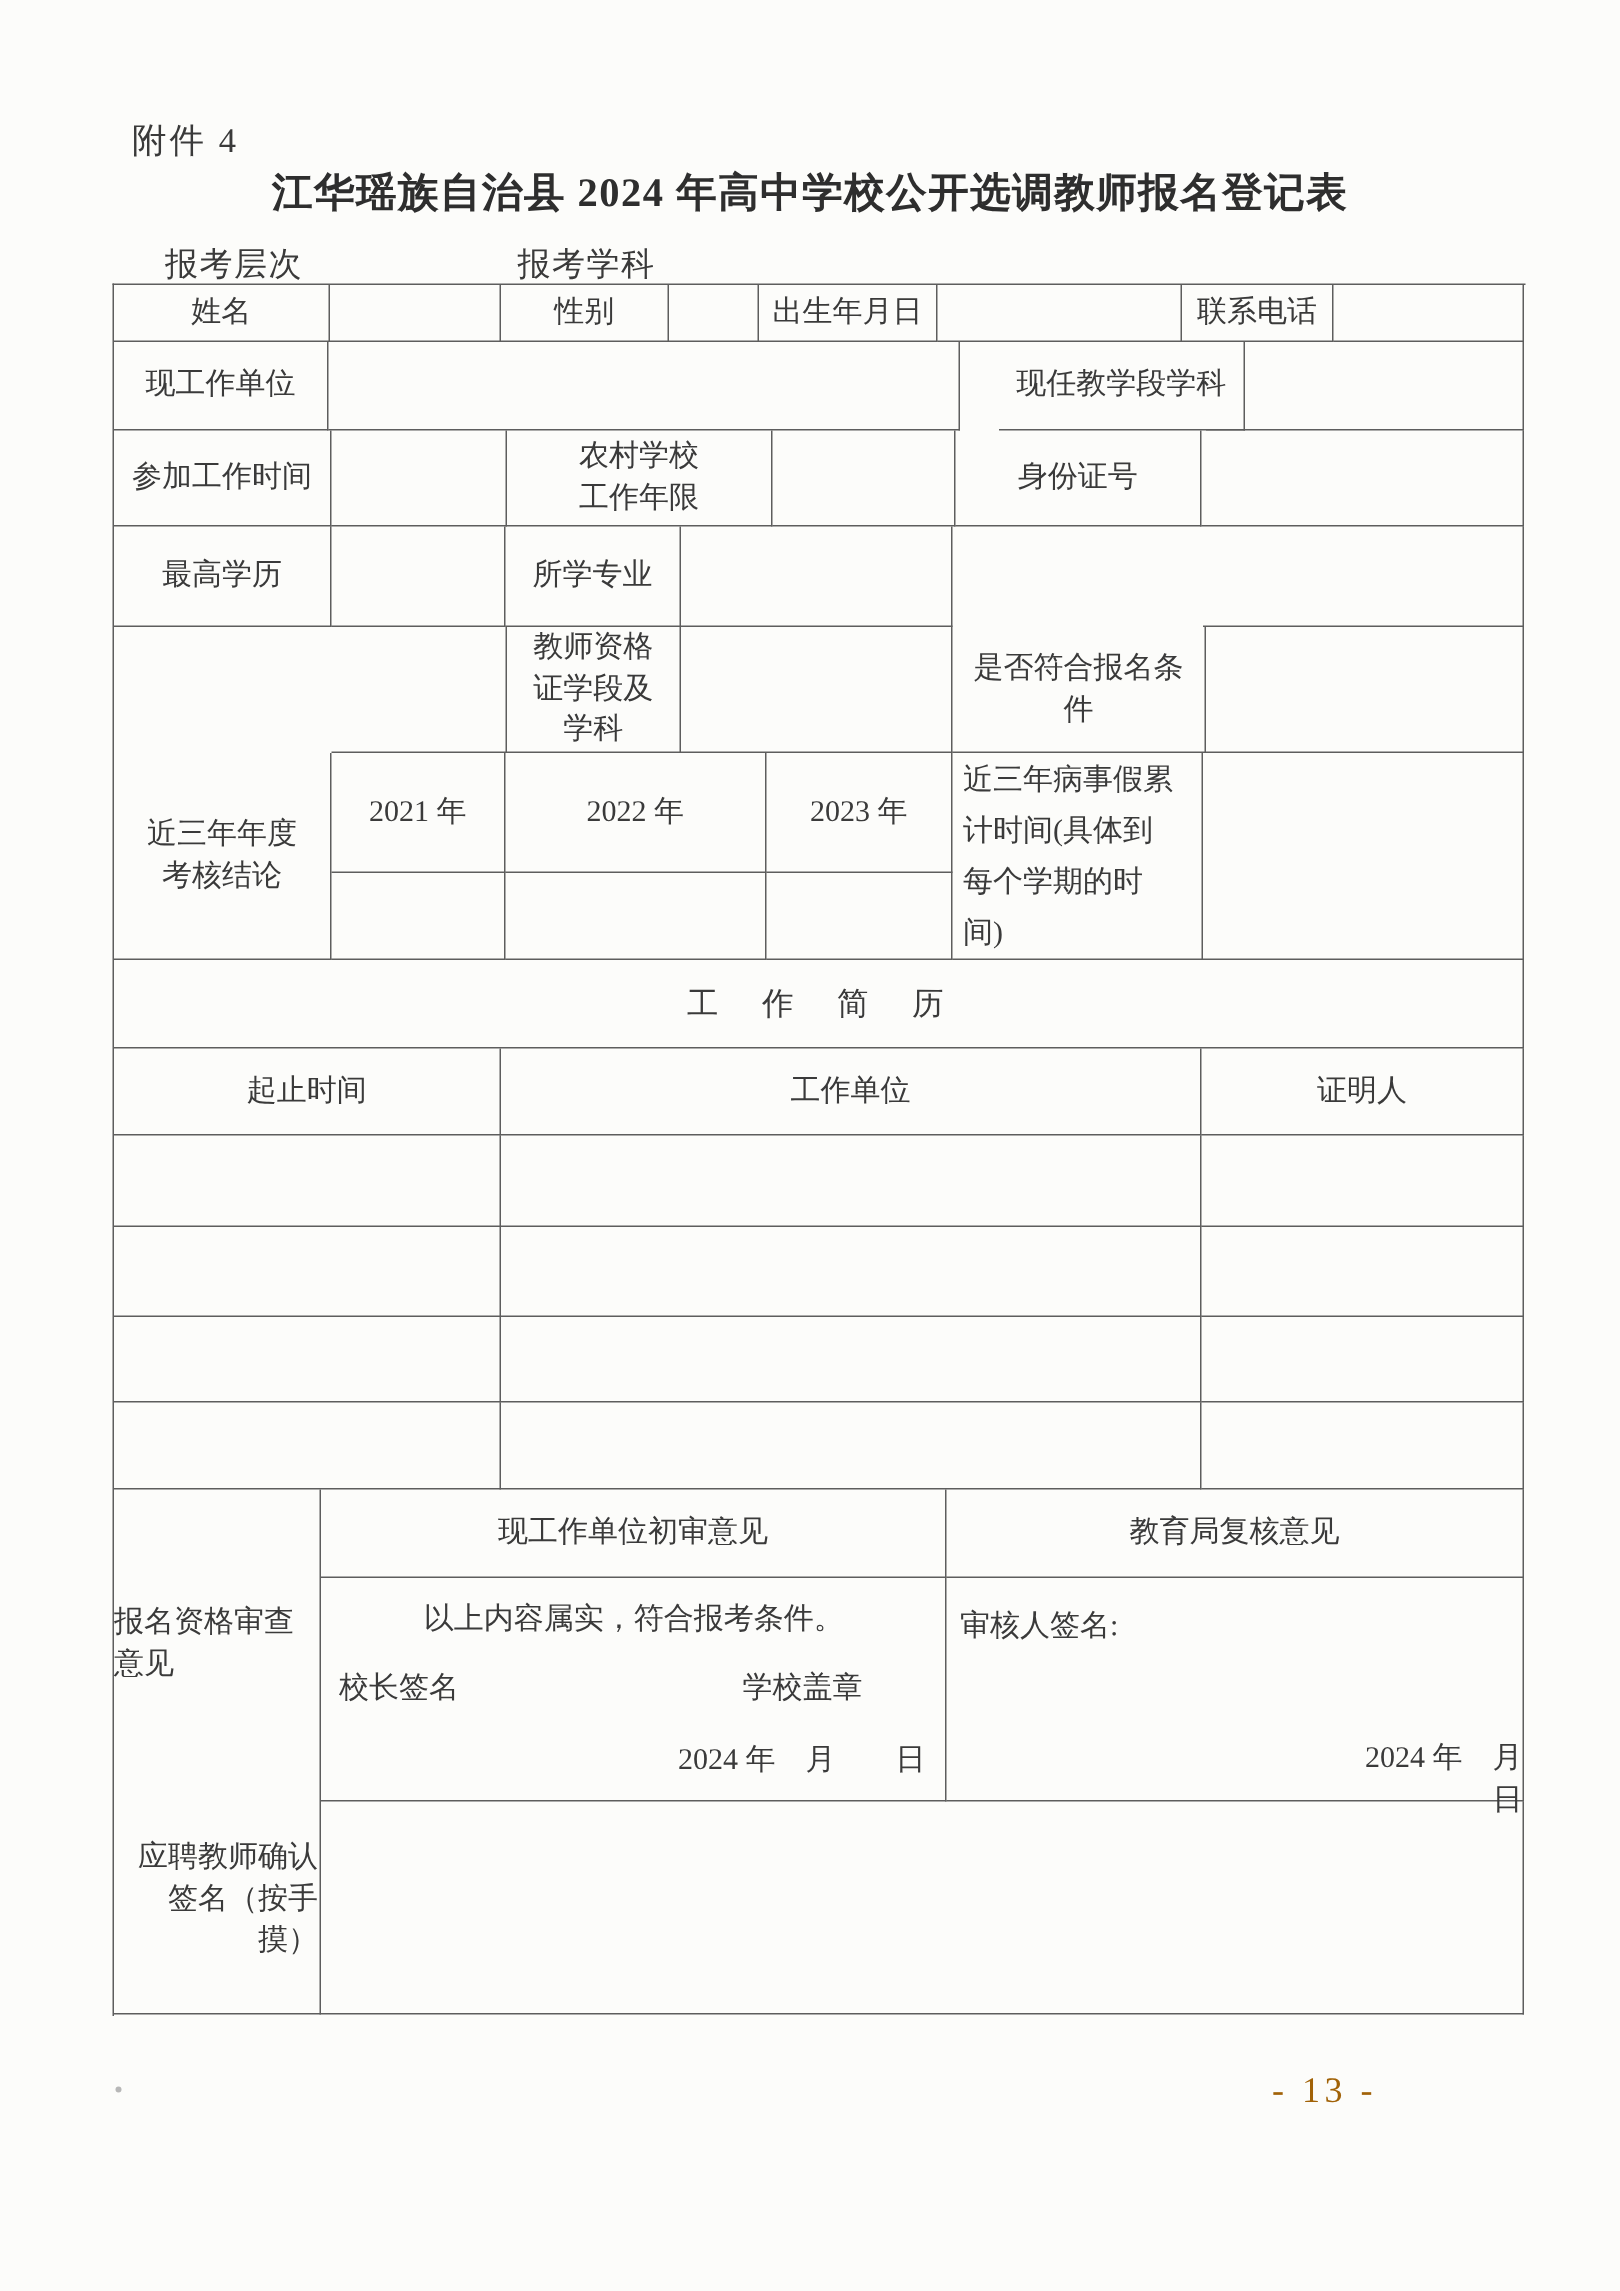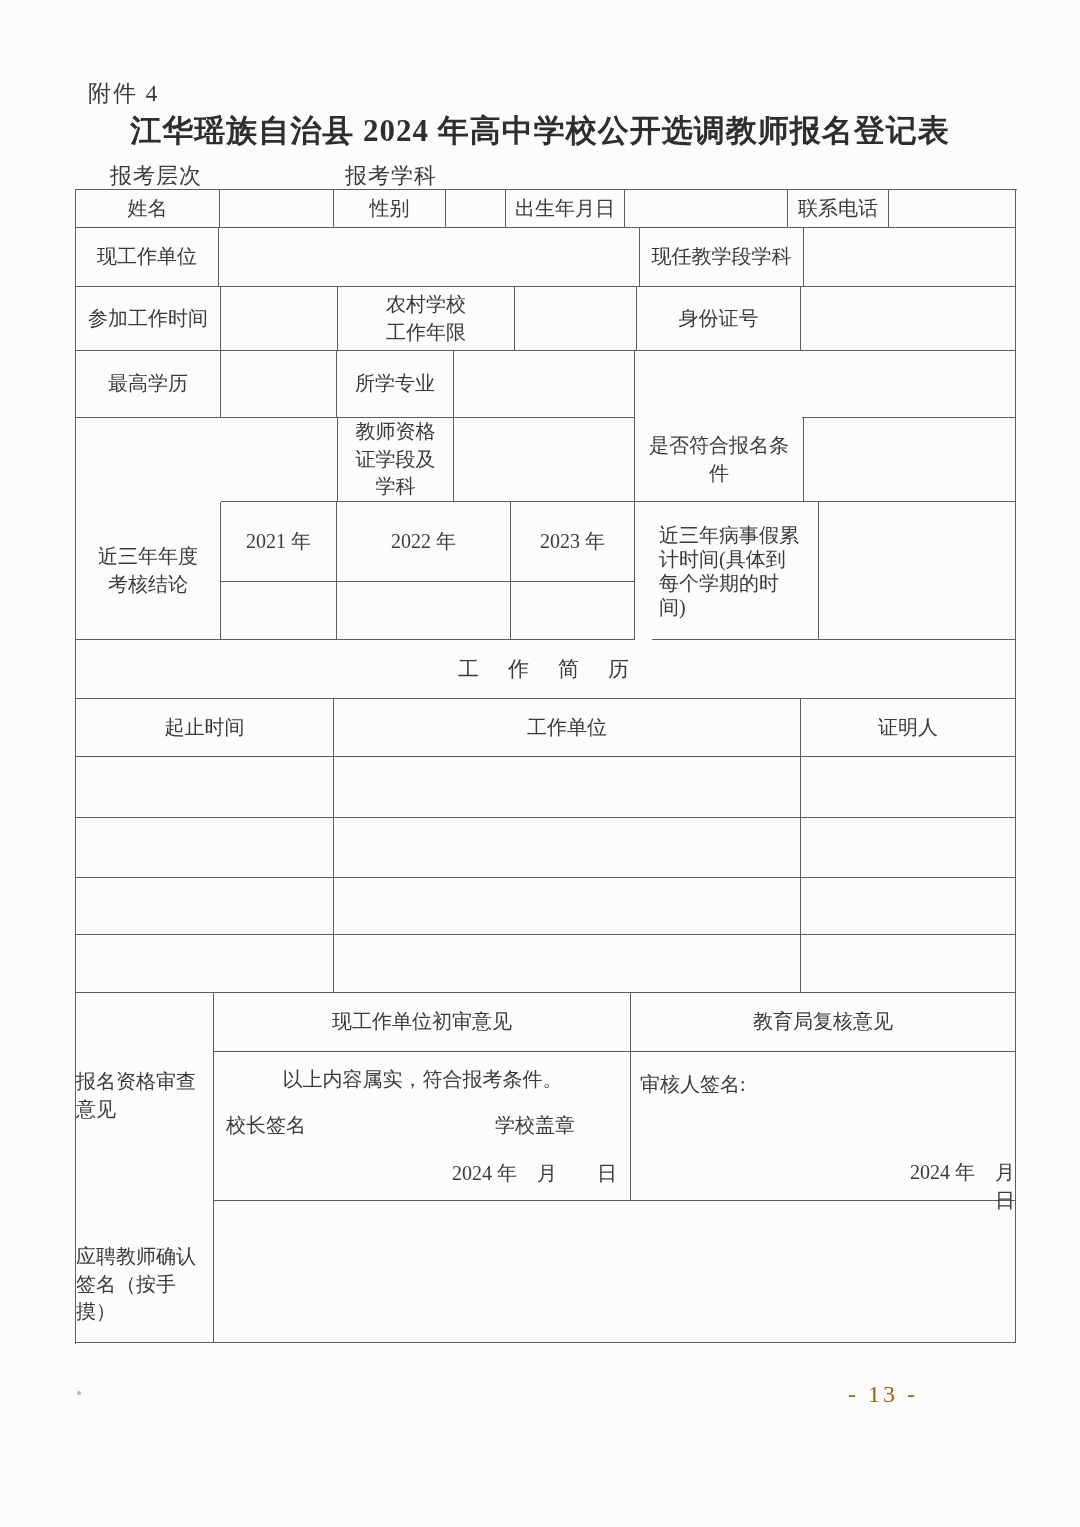--- a/index.html
+++ b/index.html
@@ -5,21 +5,21 @@
   html,body{margin:0;padding:0;}
   body{
     width:1080px;height:1527px;position:relative;
     background:#fcfcfa;
     font-family:"Liberation Serif", serif;
     color:#3a3a3a;
     overflow:hidden;
   }
   .abs{position:absolute;}
   #attachment{left:88px;top:78px;font-size:23px;letter-spacing:2px;}
-  #doc-title{left:0;top:110px;width:1080px;text-align:center;font-size:31px;font-weight:bold;color:#2e2e2e;letter-spacing:1px;}
+  #doc-title{left:0;top:110px;width:1080px;text-align:center;font-size:27px;font-weight:bold;color:#2e2e2e;letter-spacing:1px;}
   #exam-level{left:110px;top:161px;font-size:22px;letter-spacing:1px;}
   #exam-subject{left:345px;top:161px;font-size:22px;letter-spacing:1px;}
 
   
   #form-table{
     left:75px;top:189px;width:941px;height:1154px;
     border-top:1.5px solid #5d5d5d;border-left:1.5px solid #5d5d5d;
   }
   .cell{
     position:absolute;box-sizing:border-box;
@@ -48,21 +48,21 @@
   <div class="cell" style="left:144px;top:0;width:114px;height:38px"></div>
   <div class="cell" style="left:258px;top:0;width:112px;height:38px">性别</div>
   <div class="cell" style="left:370px;top:0;width:60px;height:38px"></div>
   <div class="cell" style="left:430px;top:0;width:119px;height:38px">出生年月日</div>
   <div class="cell" style="left:549px;top:0;width:163px;height:38px"></div>
   <div class="cell" style="left:712px;top:0;width:101px;height:38px">联系电话</div>
   <div class="cell" style="left:813px;top:0;width:127px;height:38px"></div>
 
   <div class="cell" style="left:0;top:38px;width:143px;height:59px">现工作单位</div>
   <div class="cell" style="left:143px;top:38px;width:421px;height:59px"></div>
-  <div class="cell" style="left:564px;top:38px;width:164px;height:59px">现任教学段学科</div>
+  <div class="cell" style="left:590px;top:38px;width:164px;height:59px">现任教学段学科</div>
   <div class="cell" style="left:728px;top:38px;width:212px;height:59px"></div>
 
   <div class="cell" style="left:0;top:97px;width:145px;height:64px">参加工作时间</div>
   <div class="cell" style="left:145px;top:97px;width:117px;height:64px"></div>
   <div class="cell" style="left:262px;top:97px;width:177px;height:64px">农村学校
 工作年限</div>
   <div class="cell" style="left:439px;top:97px;width:122px;height:64px"></div>
   <div class="cell" style="left:561px;top:97px;width:164px;height:64px">身份证号</div>
   <div class="cell" style="left:725px;top:97px;width:215px;height:64px"></div>
 
@@ -82,21 +82,21 @@
   <div class="cell" style="left:728px;top:228px;width:212px;height:84px"></div>
 
   <div class="cell" style="left:0;top:312px;width:145px;height:138px">近三年年度
 考核结论</div>
   <div class="cell" style="left:145px;top:312px;width:116px;height:80px">2021 年</div>
   <div class="cell" style="left:261px;top:312px;width:174px;height:80px">2022 年</div>
   <div class="cell" style="left:435px;top:312px;width:124px;height:80px">2023 年</div>
   <div class="cell" style="left:145px;top:392px;width:116px;height:58px"></div>
   <div class="cell" style="left:261px;top:392px;width:174px;height:58px"></div>
   <div class="cell" style="left:435px;top:392px;width:124px;height:58px"></div>
-  <div class="cell left-align" style="left:576px;top:312px;width:167px;height:138px;line-height:24px">近三年病事假累
+  <div class="cell left-align" style="left:559px;top:312px;width:167px;height:138px;line-height:34px">近三年病事假累
 计时间(具体到
 每个学期的时
 间)</div>
   <div class="cell" style="left:726px;top:312px;width:214px;height:138px"></div>
 
   <div class="cell wide-ls" style="left:0;top:450px;width:940px;height:59px;font-size:21px">工　作　简　历</div>
   <div class="cell" style="left:258px;top:509px;width:467px;height:58px">工作单位</div>
   <div class="cell" style="left:0;top:509px;width:258px;height:58px">起止时间</div>
   <div class="cell" style="left:725px;top:509px;width:215px;height:58px">证明人</div>
 
@@ -112,21 +112,21 @@
   <div class="cell" style="left:258px;top:688px;width:467px;height:57px"></div>
   <div class="cell" style="left:725px;top:688px;width:215px;height:57px"></div>
 
   <div class="cell" style="left:0;top:745px;width:258px;height:58px"></div>
   <div class="cell" style="left:258px;top:745px;width:467px;height:58px"></div>
   <div class="cell" style="left:725px;top:745px;width:215px;height:58px"></div>
 
   <div class="cell" style="left:0;top:803px;width:138px;height:350px;align-items:flex-start">
     <span class="inner" style="left:0;top:75px;width:136px;text-align:left">报名资格审查
 意见</span>
-    <span class="inner" style="left:0;top:250px;width:136px;text-align:left">应聘教师确认
+    <span class="inner" style="left:0;top:232px;width:136px;text-align:right">应聘教师确认
 签名（按手
 摸）</span>
   </div>
 
   <div class="cell" style="left:138px;top:803px;width:417px;height:59px">现工作单位初审意见</div>
   <div class="cell" style="left:555px;top:803px;width:385px;height:59px">教育局复核意见</div>
 
   <div class="cell" style="left:138px;top:862px;width:417px;height:149px">
     <span class="inner" style="left:0;top:14px;width:417px;text-align:center">以上内容属实，符合报考条件。</span>
     <span class="inner" style="left:12px;top:60px">校长签名</span>

